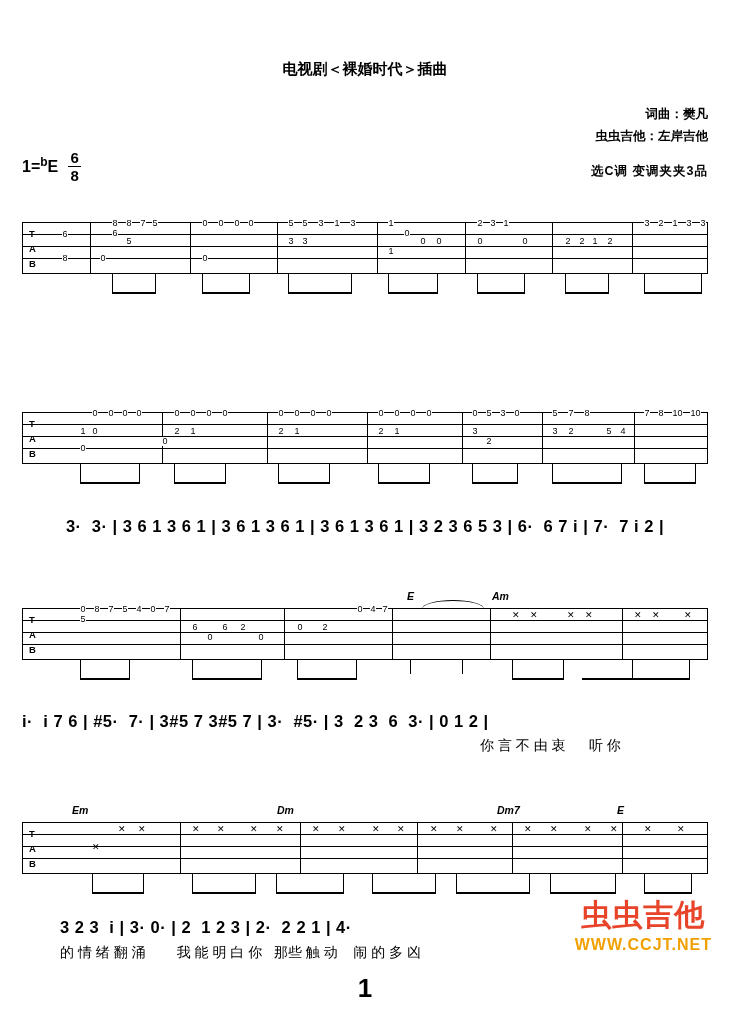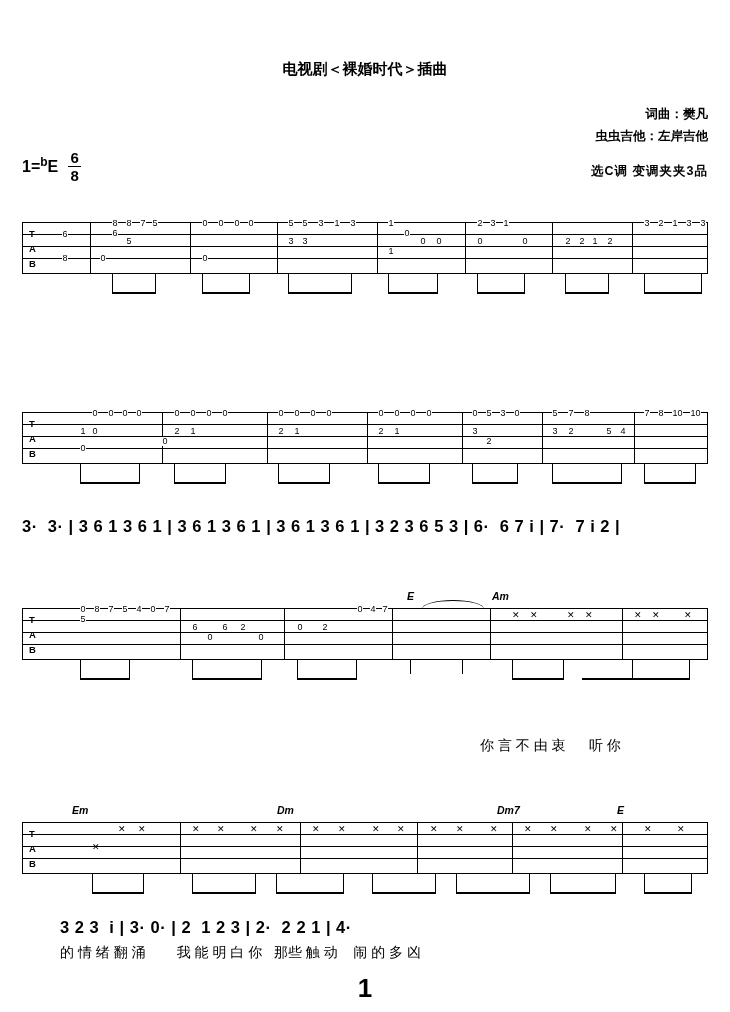--- a/index.html
+++ b/index.html
@@ -443,21 +443,21 @@
       <div class="stem" style="left:495px;top:0;height:20px;"></div>
       <div class="beam" style="left:530px;top:18px;width:70px;"></div>
       <div class="stem" style="left:530px;top:0;height:20px;"></div>
       <div class="stem" style="left:599px;top:0;height:20px;"></div>
       <div class="beam" style="left:622px;top:18px;width:52px;"></div>
       <div class="stem" style="left:622px;top:0;height:20px;"></div>
       <div class="stem" style="left:673px;top:0;height:20px;"></div>
     </div>
   </div>
 
-  <div class="jianpu" style="top:517px;">3·  3· | 3 6 1 3 6 1 | 3 6 1 3 6 1 | 3 6 1 3 6 1 | 3 2 3 6 5 3 | 6·  6 7 i | 7·  7 i 2 |</div>
+  <div class="jianpu" style="top:517px;text-align:center;">3·  3· | 3 6 1 3 6 1 | 3 6 1 3 6 1 | 3 6 1 3 6 1 | 3 2 3 6 5 3 | 6·  6 7 i | 7·  7 i 2 |</div>
 
   <div class="system" style="top:608px;">
     <div class="chordname" style="left:385px;top:-18px;">E</div>
     <div class="chordname" style="left:470px;top:-18px;">Am</div>
     <div class="slur" style="left:400px;top:-8px;width:62px;"></div>
 
     <div class="tabstaff">
       <div class="line" style="top:11px;"></div>
       <div class="line" style="top:23px;"></div>
       <div class="line" style="top:35px;"></div>
@@ -519,20 +519,21 @@
       <div class="beam" style="left:490px;top:18px;width:52px;"></div>
       <div class="stem" style="left:490px;top:0;height:20px;"></div>
       <div class="stem" style="left:541px;top:0;height:20px;"></div>
       <div class="beam" style="left:560px;top:18px;width:50px;"></div>
       <div class="stem" style="left:610px;top:0;height:20px;"></div>
       <div class="beam" style="left:610px;top:18px;width:58px;"></div>
       <div class="stem" style="left:667px;top:0;height:20px;"></div>
     </div>
   </div>
 
+  <div class="jianpu" style="top:712px;">i·  i 7 6 | #5·  7· | 3#5 7 3#5 7 | 3·  #5· | 3  2 3  6  3· | 0 1 2 |</div>
   <div class="lyrics" style="top:737px;left:480px;">你 言 不 由 衷      听 你</div>
 
   <div class="system" style="top:822px;">
     <div class="chordname" style="left:50px;top:-18px;">Em</div>
     <div class="chordname" style="left:255px;top:-18px;">Dm</div>
     <div class="chordname" style="left:475px;top:-18px;">Dm7</div>
     <div class="chordname" style="left:595px;top:-18px;">E</div>
 
     <div class="tabstaff">
       <div class="line" style="top:11px;"></div>
@@ -594,15 +595,19 @@
       <div class="stem" style="left:593px;top:0;height:20px;"></div>
       <div class="beam" style="left:622px;top:18px;width:48px;"></div>
       <div class="stem" style="left:622px;top:0;height:20px;"></div>
       <div class="stem" style="left:669px;top:0;height:20px;"></div>
     </div>
   </div>
 
   <div class="jianpu" style="top:918px;left:60px;">3 2 3  i | 3· 0· | 2  1 2 3 | 2·  2 2 1 | 4·</div>
   <div class="lyrics" style="top:944px;left:60px;">的 情 绪 翻 涌        我 能 明 白 你   那些 触 动    闹 的 多 凶</div>
 
+  <div class="watermark">
+    <div class="wm-main">虫虫吉他</div>
+    <div class="wm-sub">WWW.CCJT.NET</div>
+  </div>
 
   <div class="pagenum">1</div>
 </div>
 
 </body></html>

